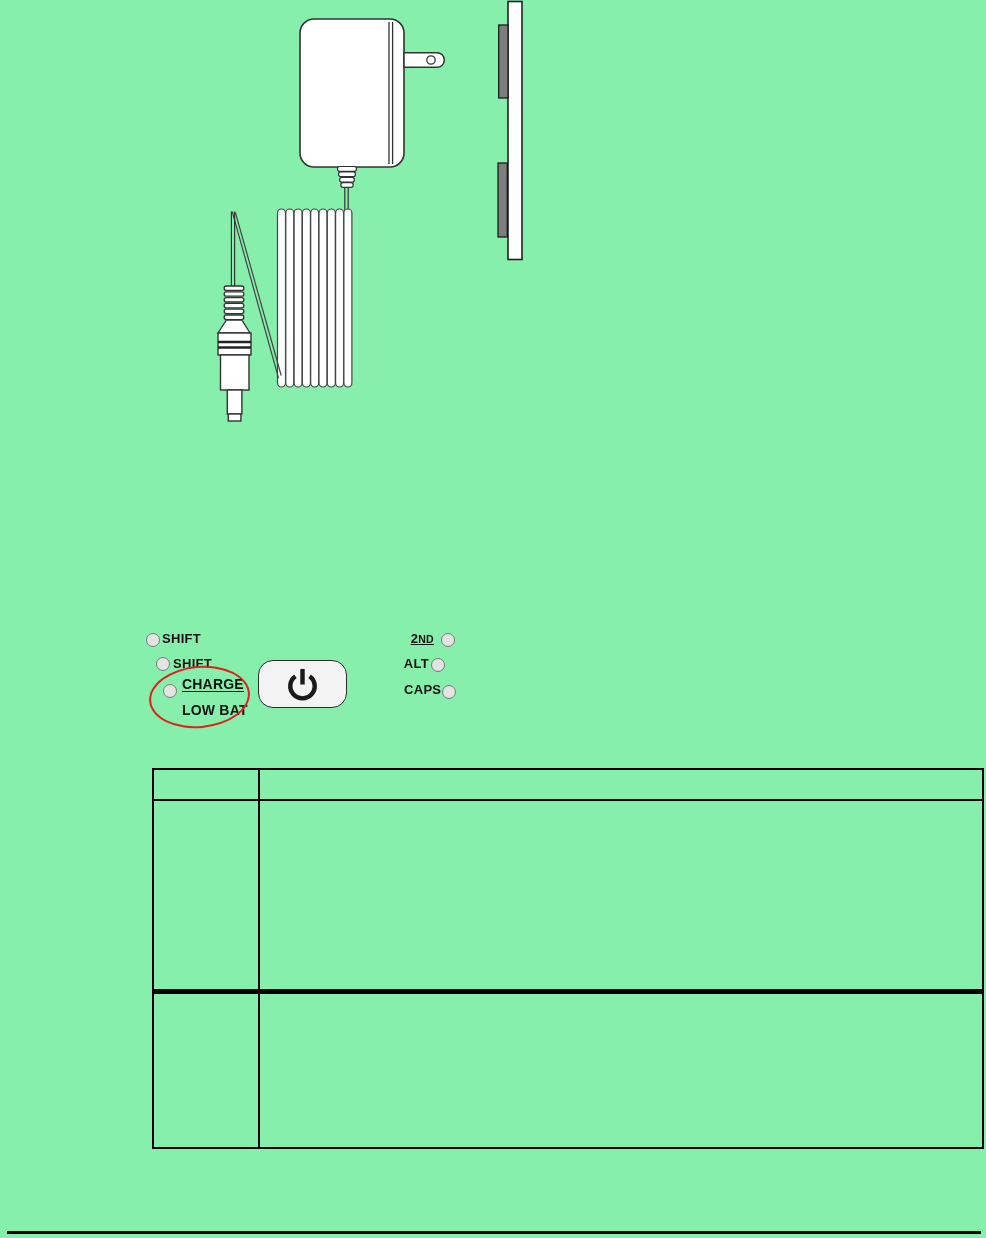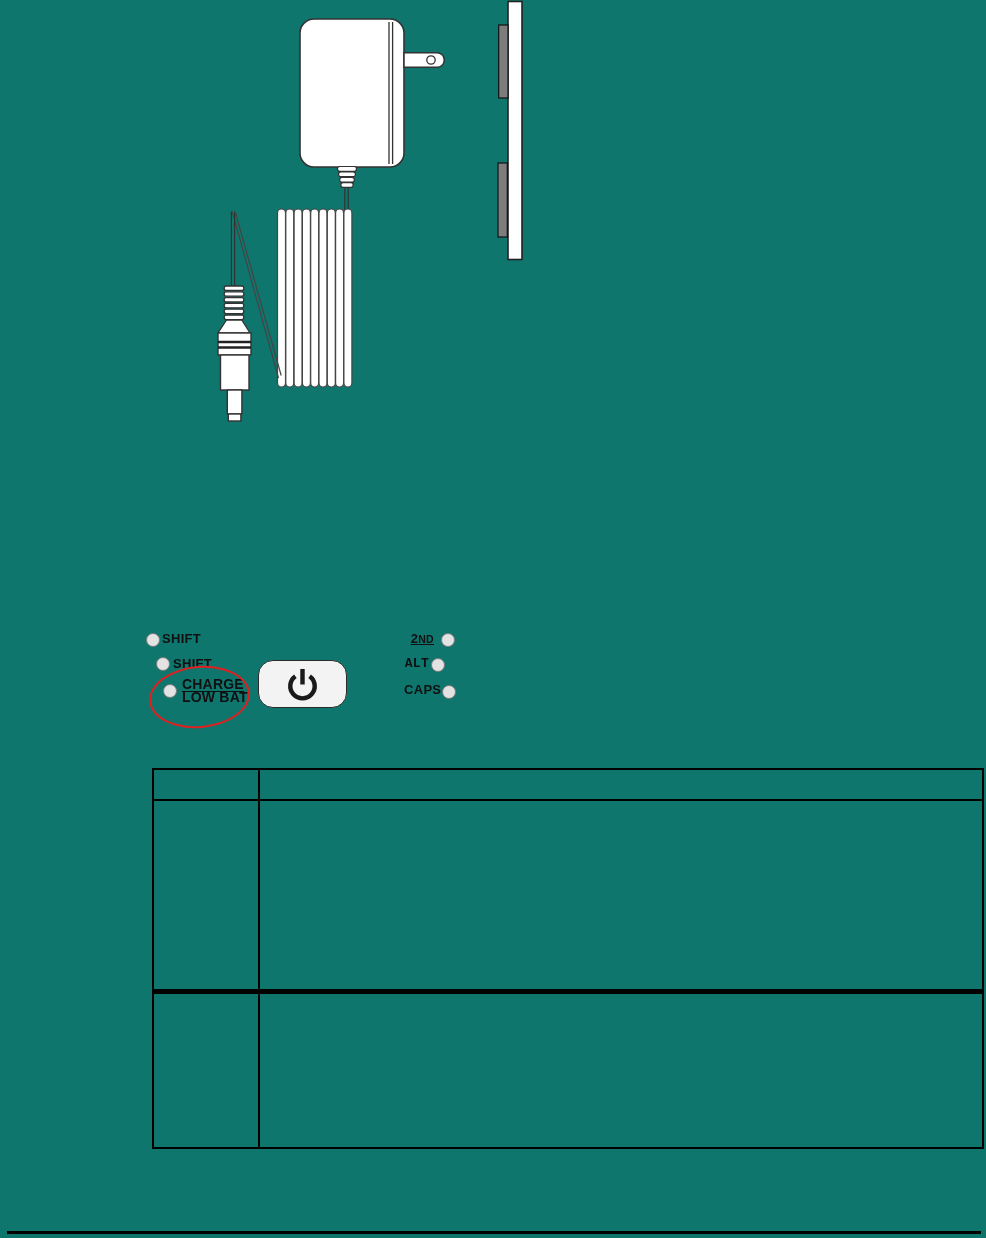--- a/index.html
+++ b/index.html
@@ -1,39 +1,39 @@
 <!DOCTYPE html>
 <html><head>
 <meta charset="utf-8">
 <style>
   html,body{margin:0;padding:0;background:#888;}
   #page{
     position:relative;
     width:986px;height:1238px;
-    background:#0f766e;
+    background:#86efac;
     font-family:"Liberation Sans", sans-serif;
     overflow:hidden;
     margin:0 auto;
   }
   
   .led{
     position:absolute;width:14px;height:14px;border-radius:50%;
     background:#e3e3e3;border:1.5px solid #7a7a7a;box-sizing:border-box;
   }
   .led-label{
     position:absolute;font-size:13px;font-weight:700;color:#101010;
     letter-spacing:0.3px;line-height:14px;white-space:nowrap;
   }
   .led-label.right{text-align:right;}
   .stack-label{
     position:absolute;font-size:14px;font-weight:700;color:#101010;
     line-height:11px;letter-spacing:0.2px;text-align:left;white-space:nowrap;
   }
   .stack-label .top{display:inline-block;border-bottom:1.6px solid #101010;padding-bottom:1px;}
-  .stack-label .bottom{display:block;margin-top:0;}
+  .stack-label .bottom{display:block;margin-top:13px;}
   .small-caps-suffix{font-size:10.5px;}
   #power-button{
     position:absolute;left:258px;top:660px;width:89px;height:48px;
     background:#f3f3f3;border:1.6px solid #2b2b2b;border-radius:15px;
     box-sizing:border-box;display:flex;align-items:center;justify-content:center;
   }
   #highlight-ellipse{
     position:absolute;left:149px;top:666px;width:101px;height:62px;
     border:2.6px solid #e02020;border-radius:50%;box-sizing:border-box;
     transform:rotate(-5deg);pointer-events:none;background:transparent;
@@ -147,21 +147,21 @@
         <path d="M27.7,11.1 A13.2,13.2 0 1 1 12.3,11.1" fill="none" stroke="#1a1a1a" stroke-width="4.8"></path>
         <line x1="20" y1="3.2" x2="20" y2="20" stroke="#1a1a1a" stroke-width="4.8"></line>
       </svg>
     </div>
 
     <span class="led-label right" style="left:402px;top:632px;width:32px;text-decoration:underline;">
       <span>2</span><span class="small-caps-suffix">ND</span>
     </span>
     <span class="led" style="left:441px;top:633px;"></span>
 
-    <span class="led-label right" style="left:397px;top:657px;width:32px;font-family:Liberation Mono, monospace;">ALT</span>
+    <span class="led-label right" style="left:397px;top:657px;width:32px;">ALT</span>
     <span class="led" style="left:431px;top:658px;"></span>
 
     <span class="led-label right" style="left:404px;top:683px;width:35px;">CAPS</span>
     <span class="led" style="left:442px;top:685px;"></span>
   </div>
 
   <div id="spec-table">
     <div class="t-row header">
       <div class="cell-a"></div>
       <div class="cell-b"></div>

